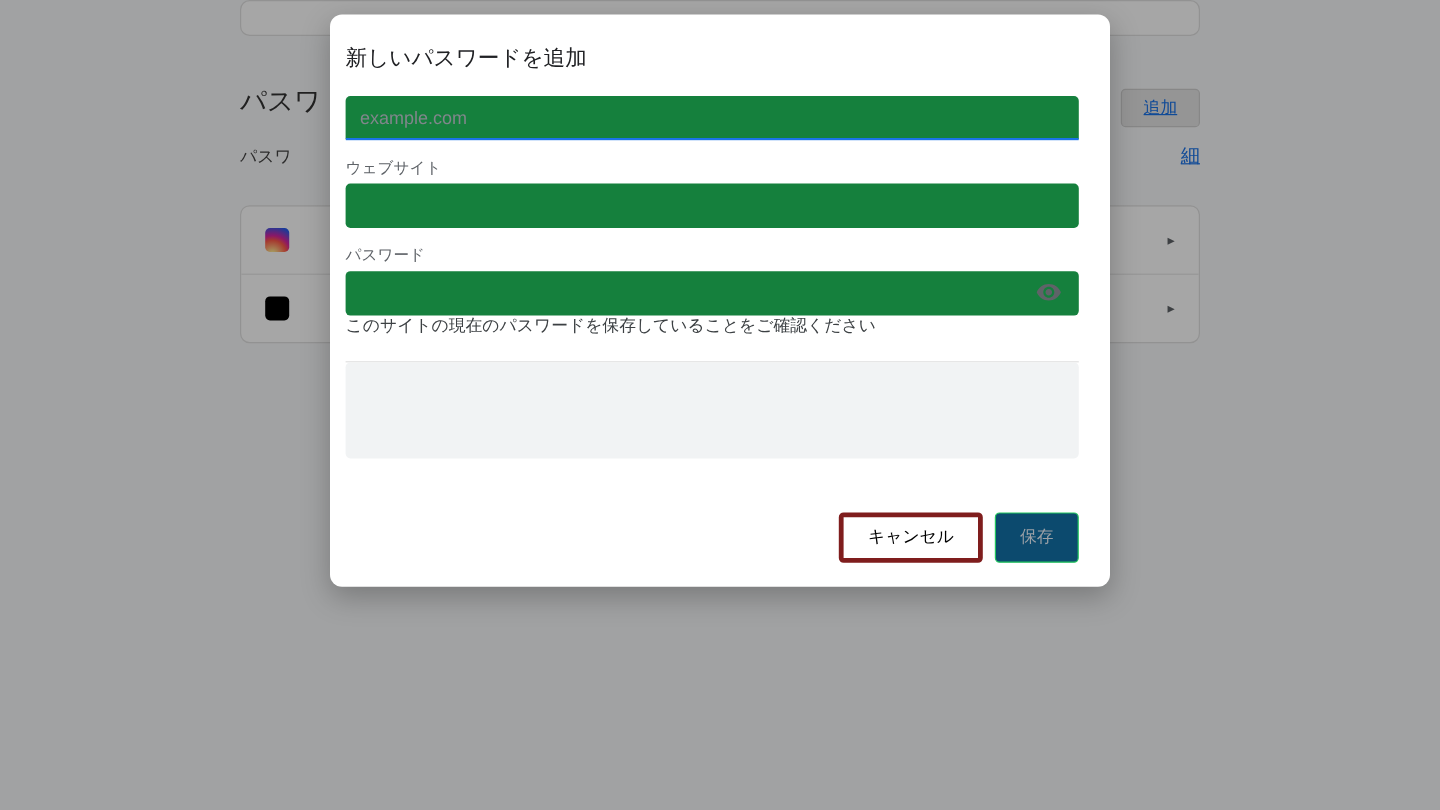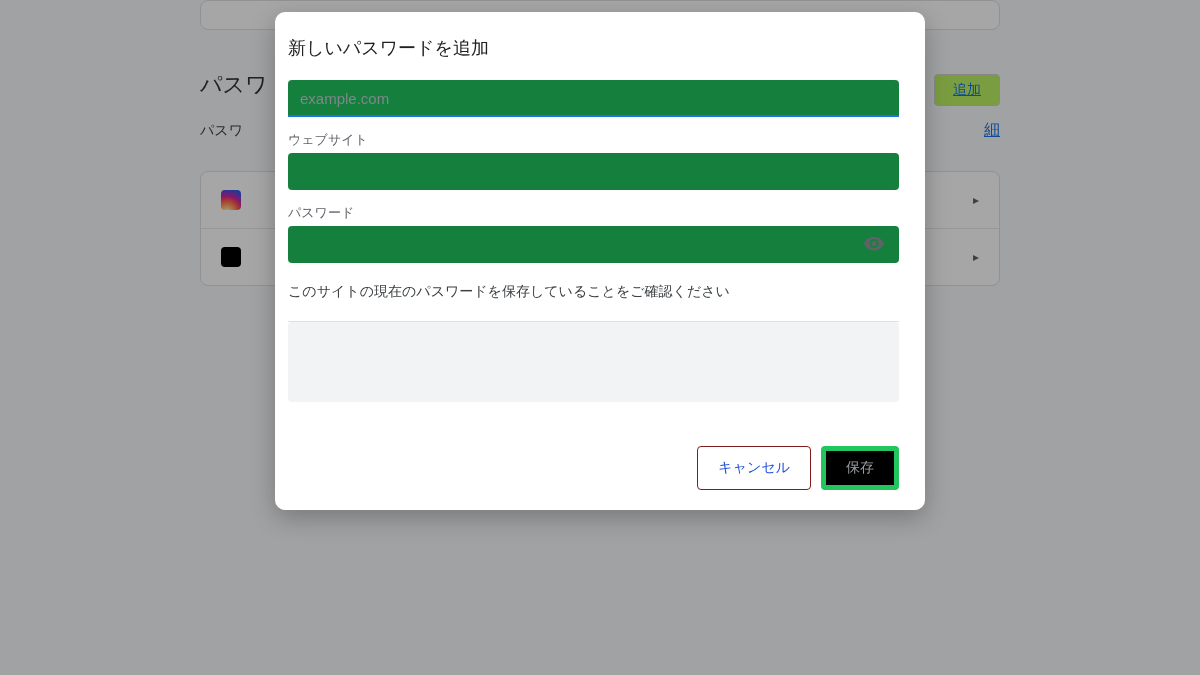--- a/index.html
+++ b/index.html
@@ -38,21 +38,21 @@
       color: #333;
       margin-bottom: 10px;
     }
     .bg-header-row {
       display: flex;
       justify-content: space-between;
       align-items: center;
       margin-bottom: 10px;
     }
     .bg-add-btn {
-      background: #bef264;
+      background: #e5e5e5;
       border: 1px solid #d0d0d0;
       border-radius: 4px;
       padding: 6px 18px;
       color: #1a73e8;
       font-size: 14px;
       text-decoration: underline;
     }
     .bg-subtext {
       font-size: 14px;
       color: #444;
@@ -143,21 +143,20 @@
       transform: translateY(-50%);
       background: none;
       border: none;
       cursor: pointer;
       padding: 4px;
       color: #5f6368;
     }
     .helper {
       font-size: 14px;
       color: #3c4043;
-      margin-top: 20px;
       padding-bottom: 20px;
       border-bottom: 1px solid #e0e0e0;
     }
     .memo-input {
       width: 100%;
       background: #f1f3f4;
       border: none;
       border-radius: 4px;
       padding: 10px 12px;
       font-size: 15px;
@@ -173,26 +172,26 @@
       margin-top: 40px;
     }
     .btn {
       padding: 8px 20px;
       font-size: 14px;
       border-radius: 4px;
       cursor: pointer;
     }
     .btn-cancel {
       background: #fff;
-      border: 1px solid #7f1d1d;
-      color: #1d4ed8;
+      border: 4px solid #7f1d1d;
+      color: #000000;
     }
     .btn-save {
-      background: #000000;
-      border: 5px solid #22c55e;
+      background: #0c4a6e;
+      border: 1px solid #22c55e;
       color: #9aa0a6;
     }
   </style>
 </head>
 <body>
 
 <div class="bg-content">
   <div class="bg-card-top"></div>
   <div class="bg-header-row">
     <div class="bg-heading">パスワ</div>

